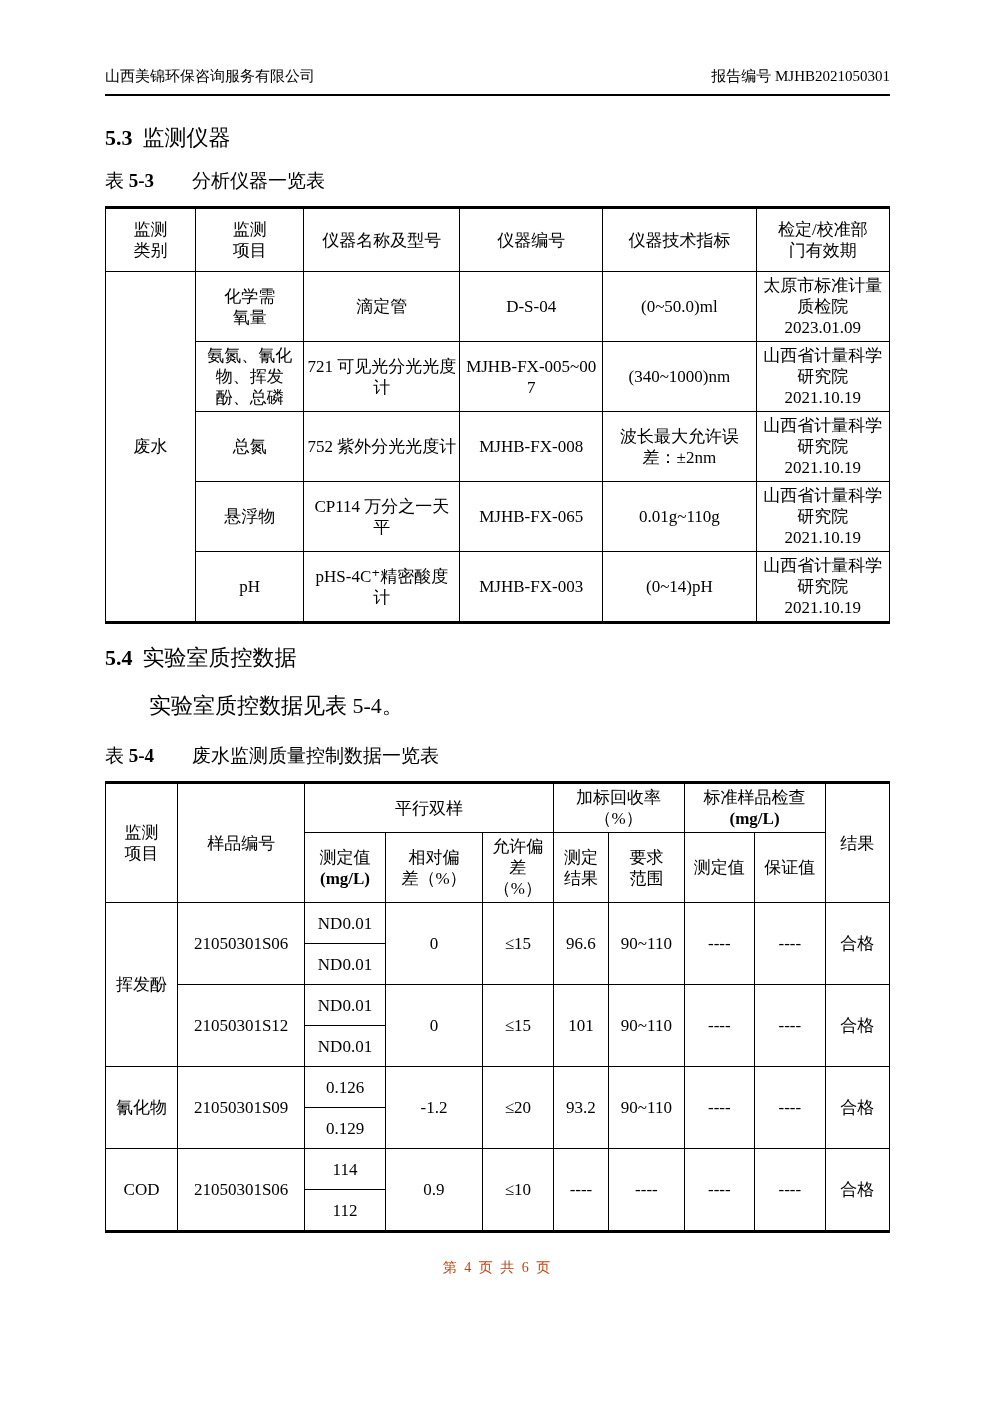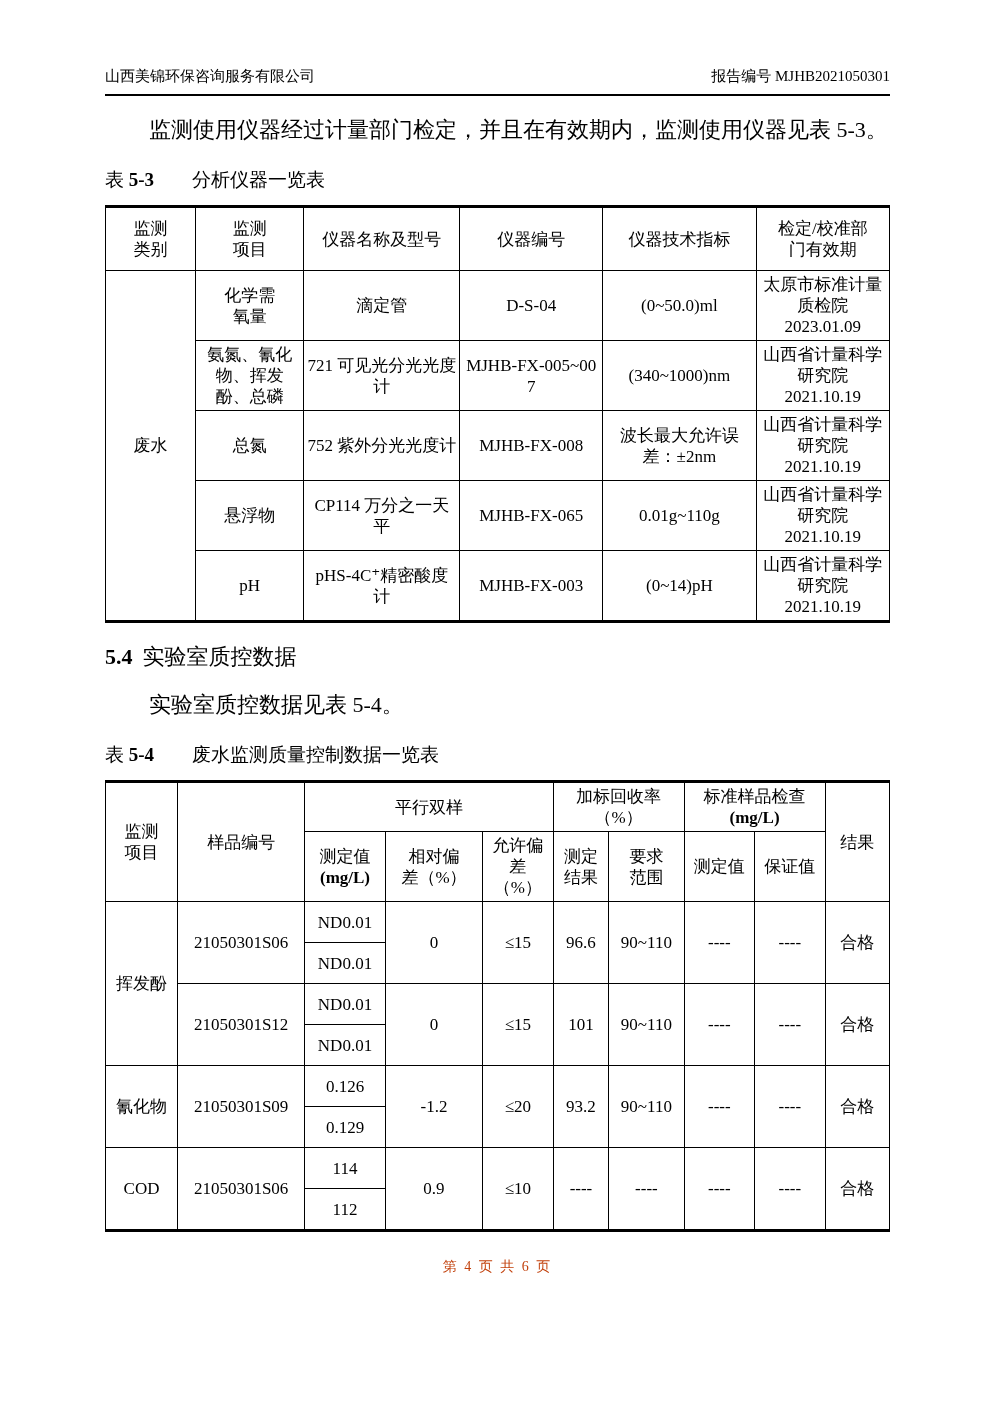--- a/index.html
+++ b/index.html
@@ -49,22 +49,22 @@
 </head>
 <body>
 
 <div class="page">
 
   <div class="doc-header">
     <span>山西美锦环保咨询服务有限公司</span>
     <span>报告编号 MJHB2021050301</span>
   </div>
 
-
-  <p class="body-para">监测使用仪器经过计量部门检定，并且在有效期内，监测使用仪器见表 5-3。</p>
+  <h2 class="sec-heading"><span class="num">5.3</span><span>监测仪器</span></h2>
+
 
   <div class="tbl-caption">
     <span>表</span>
     <span class="num">5-3</span><span class="cgap"></span><span>分析仪器一览表</span>
   </div>
 
   <table class="t53">
     <colgroup>
       <col style="width:11.5%">
         <col style="width:13.8%">

